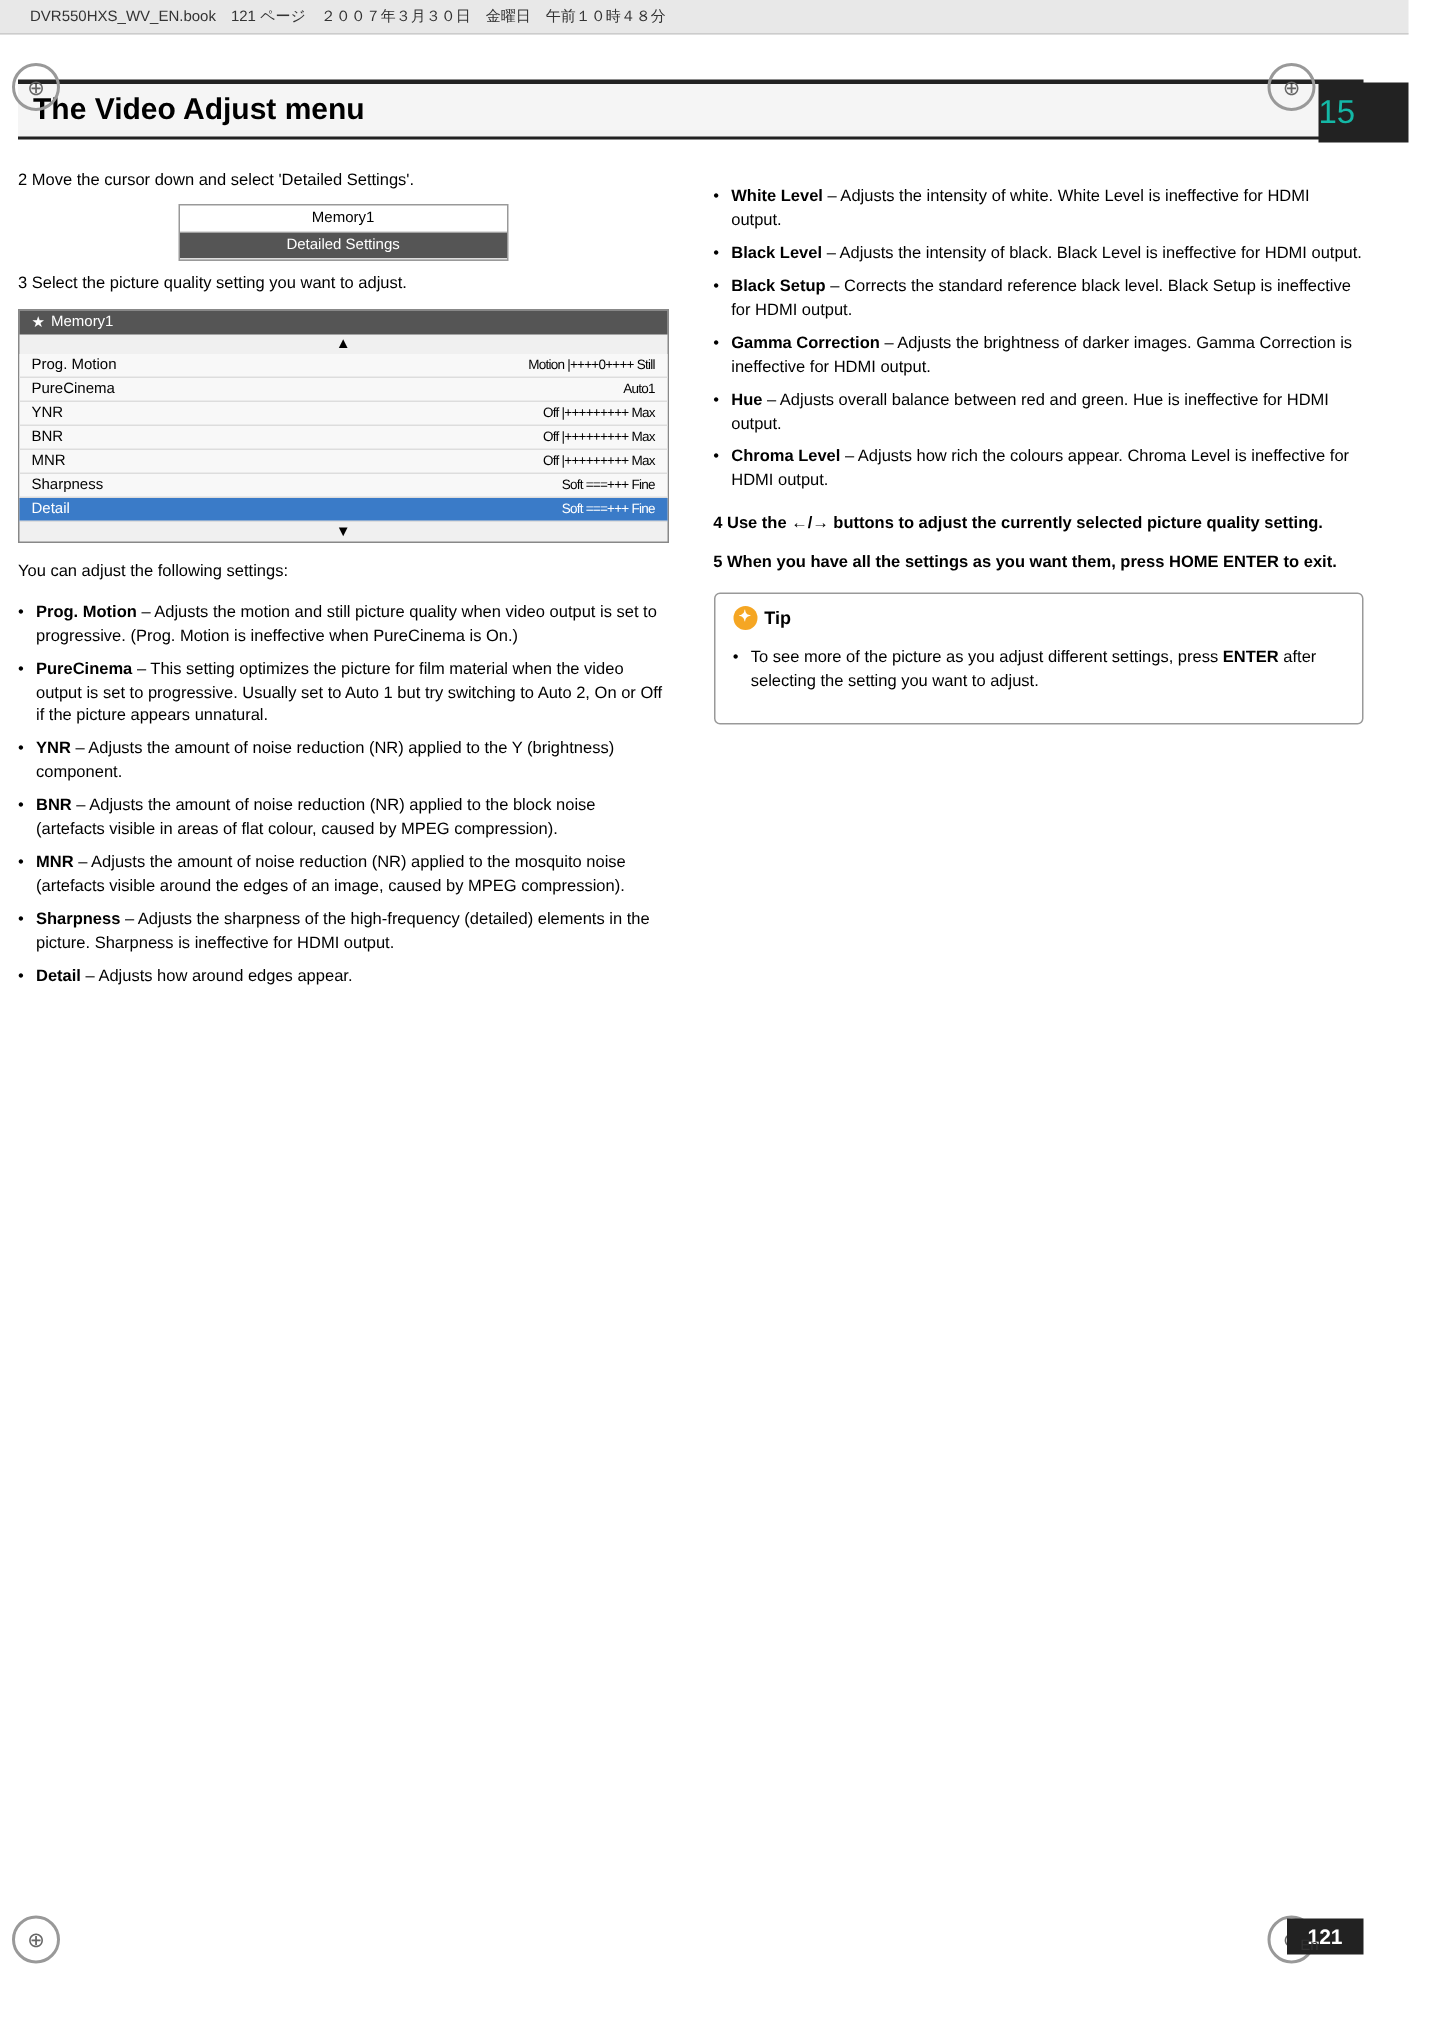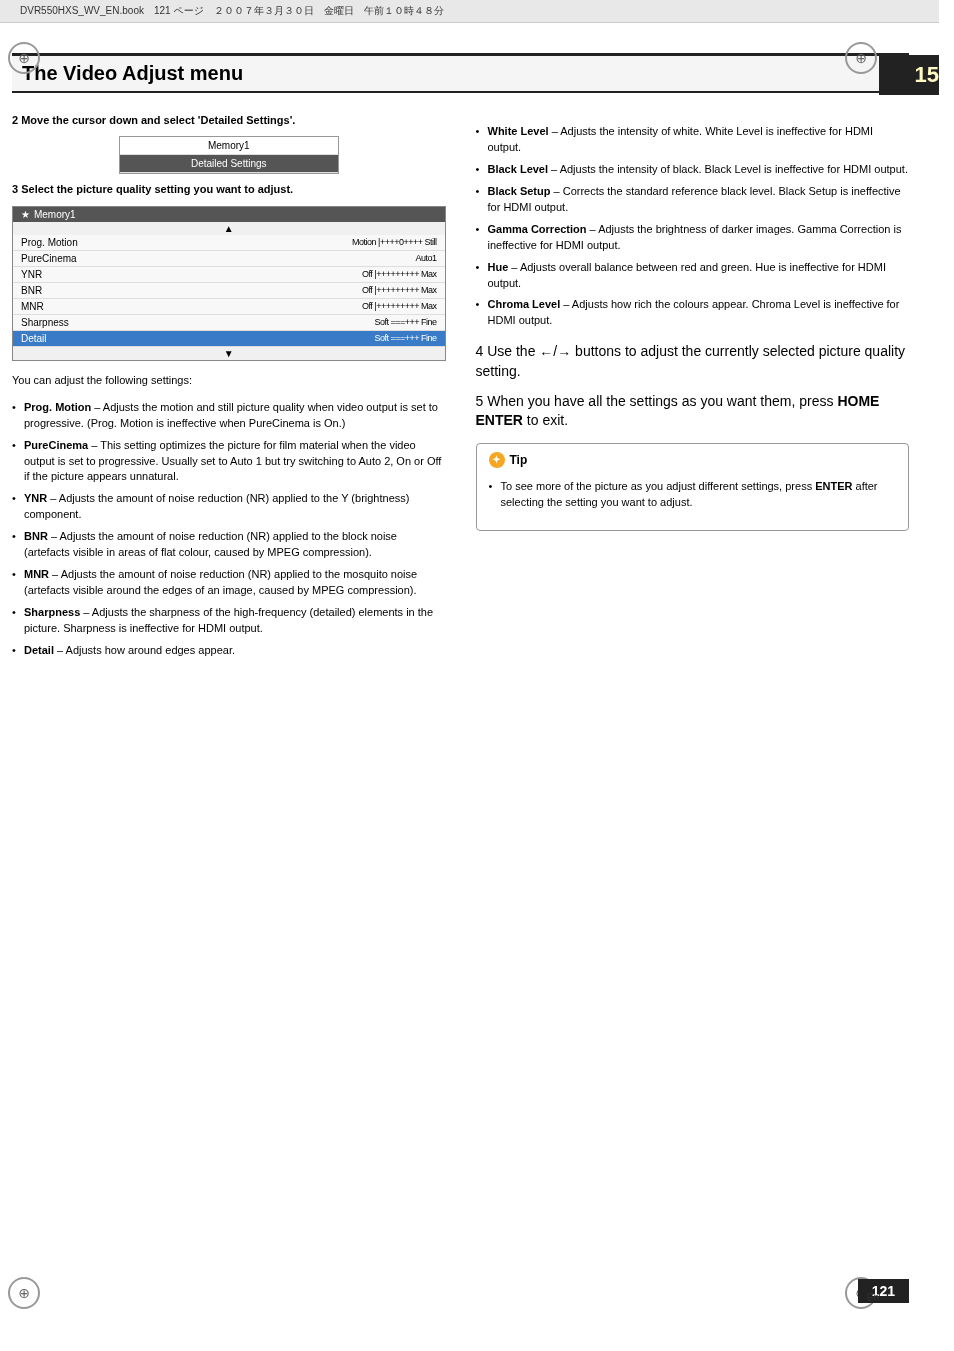--- a/index.html
+++ b/index.html
@@ -29,28 +29,28 @@
       font-size: 10px;
       color: #333;
     }
 
     
     .chapter-badge {
       position: absolute;
       top: 55px;
       right: 0;
       background: #222;
-      color: #fef9c3;
+      color: #14b8a6;
       font-size: 22px;
-      font-weight: bold;
+      font-weight: normal;
       width: 60px;
       height: 40px;
       display: flex;
       align-items: center;
-      justify-content: flex-end;
+      justify-content: flex-start;
     }
 
     
     .main-content {
       padding: 20px 30px 20px 12px;
       margin-top: 10px;
     }
 
     
     .page-title {
@@ -75,21 +75,21 @@
     }
 
     .col-right {
       flex: 1;
       min-width: 0;
     }
 
     
     .step-heading {
       font-size: 11px;
-      font-weight: bold;
+      font-weight: normal;
       margin-bottom: 8px;
       line-height: 1.4;
     }
 
     
     .menu-box {
       border: 1px solid #999;
       background: #fff;
       margin: 8px auto;
       width: 220px;
@@ -179,22 +179,22 @@
 
     
     .body-text {
       font-size: 11px;
       line-height: 1.45;
       margin-bottom: 6px;
     }
 
     
     .step-instruction {
-      font-size: 14px;
-      font-weight: normal;
+      font-size: 11px;
+      font-weight: bold;
       margin: 10px 0 6px 0;
       line-height: 1.4;
     }
 
     
     .tip-box {
       border: 1px solid #999;
       border-radius: 4px;
       padding: 8px 12px;
       margin-top: 12px;

